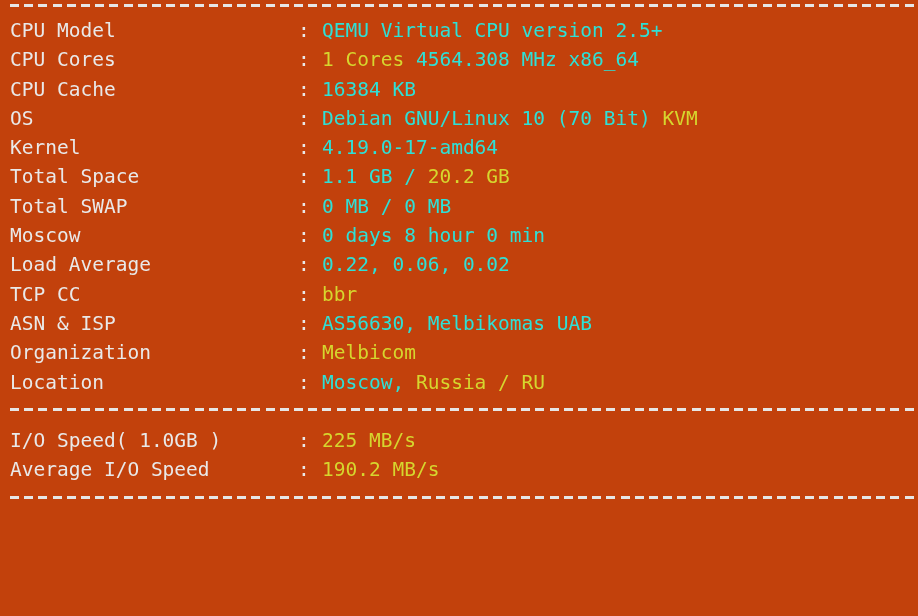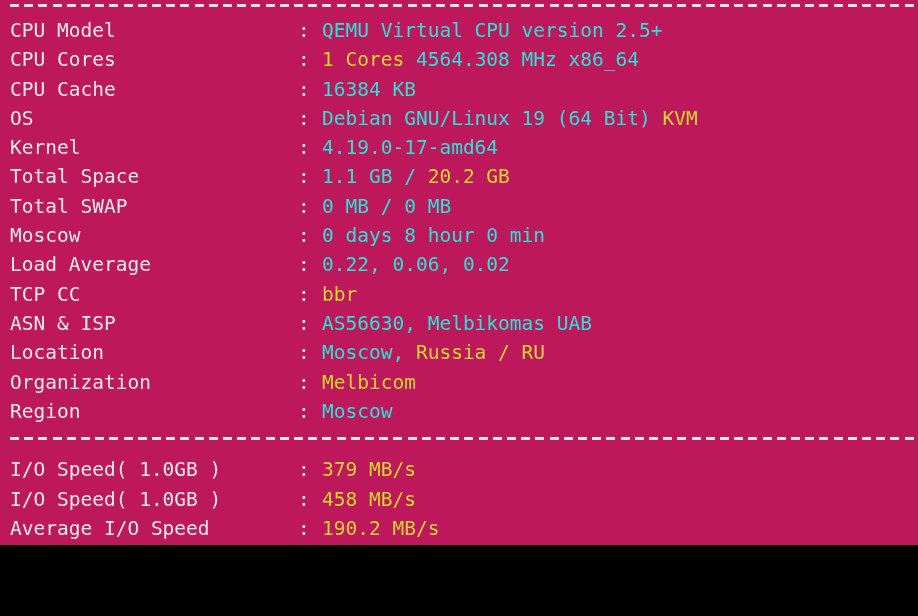--- a/index.html
+++ b/index.html
@@ -3,22 +3,22 @@
 <meta charset="utf-8">
 <style>
   html, body {
     margin: 0;
     padding: 0;
     background: #000000;
   }
   #terminal {
     position: relative;
     width: 918px;
-    height: 545px;
-    background: #be185d;
+    height: 616px;
+    background: #c2410c;
     overflow: hidden;
     font-family: "DejaVu Sans Mono", "Liberation Mono", monospace;
     font-size: 19.5px;
     line-height: 29.3px;
     letter-spacing: 0px;
     -webkit-font-smoothing: antialiased;
   }
   .term-inner {
     padding-left: 10px;
     padding-top: 0px;
@@ -78,40 +78,38 @@
   <div class="term-inner">
 
     <div class="sep top-sep">
       <div class="rule"></div>
     </div>
 
     <div id="section-system">
         <div class="row"><span class="lbl">CPU Model</span><span class="colon">:</span><span class="val"><span class="c-cyan">QEMU Virtual CPU version 2.5+</span></span></div>
         <div class="row"><span class="lbl">CPU Cores</span><span class="colon">:</span><span class="val"><span class="c-yellow">1 Cores</span><span class="c-cyan"> 4564.308 MHz x86_64</span></span></div>
         <div class="row"><span class="lbl">CPU Cache</span><span class="colon">:</span><span class="val"><span class="c-cyan">16384 KB</span></span></div>
-        <div class="row"><span class="lbl">OS</span><span class="colon">:</span><span class="val"><span class="c-cyan">Debian GNU/Linux 19 (64 Bit) </span><span class="c-yellow">KVM</span></span></div>
+        <div class="row"><span class="lbl">OS</span><span class="colon">:</span><span class="val"><span class="c-cyan">Debian GNU/Linux 10 (70 Bit) </span><span class="c-yellow">KVM</span></span></div>
         <div class="row"><span class="lbl">Kernel</span><span class="colon">:</span><span class="val"><span class="c-cyan">4.19.0-17-amd64</span></span></div>
         <div class="row"><span class="lbl">Total Space</span><span class="colon">:</span><span class="val"><span class="c-cyan">1.1 GB / </span><span class="c-yellow">20.2 GB</span></span></div>
         <div class="row"><span class="lbl">Total SWAP</span><span class="colon">:</span><span class="val"><span class="c-cyan">0 MB / 0 MB</span></span></div>
         <div class="row"><span class="lbl">Moscow</span><span class="colon">:</span><span class="val"><span class="c-cyan">0 days 8 hour 0 min</span></span></div>
         <div class="row"><span class="lbl">Load Average</span><span class="colon">:</span><span class="val"><span class="c-cyan">0.22, 0.06, 0.02</span></span></div>
         <div class="row"><span class="lbl">TCP CC</span><span class="colon">:</span><span class="val"><span class="c-yellow">bbr</span></span></div>
         <div class="row"><span class="lbl">ASN &amp; ISP</span><span class="colon">:</span><span class="val"><span class="c-cyan">AS56630, Melbikomas UAB</span></span></div>
+        <div class="row"><span class="lbl">Organization</span><span class="colon">:</span><span class="val"><span class="c-yellow">Melbicom</span></span></div>
         <div class="row"><span class="lbl">Location</span><span class="colon">:</span><span class="val"><span class="c-cyan">Moscow, </span><span class="c-yellow">Russia / RU</span></span></div>
-        <div class="row"><span class="lbl">Organization</span><span class="colon">:</span><span class="val"><span class="c-yellow">Melbicom</span></span></div>
-        <div class="row"><span class="lbl">Region</span><span class="colon">:</span><span class="val"><span class="c-cyan">Moscow</span></span></div>
       </div>
 
     <div class="sep">
       <div class="rule"></div>
     </div>
 
     <div id="section-io">
-        <div class="row"><span class="lbl">I/O Speed( 1.0GB )</span><span class="colon">:</span><span class="val"><span class="c-yellow">379 MB/s</span></span></div>
-        <div class="row"><span class="lbl">I/O Speed( 1.0GB )</span><span class="colon">:</span><span class="val"><span class="c-yellow">458 MB/s</span></span></div>
+        <div class="row"><span class="lbl">I/O Speed( 1.0GB )</span><span class="colon">:</span><span class="val"><span class="c-yellow">225 MB/s</span></span></div>
         <div class="row"><span class="lbl">Average I/O Speed</span><span class="colon">:</span><span class="val"><span class="c-yellow">190.2 MB/s</span></span></div>
       </div>
 
     <div class="sep">
       <div class="rule"></div>
     </div>
 
   </div>
 </div>
 

